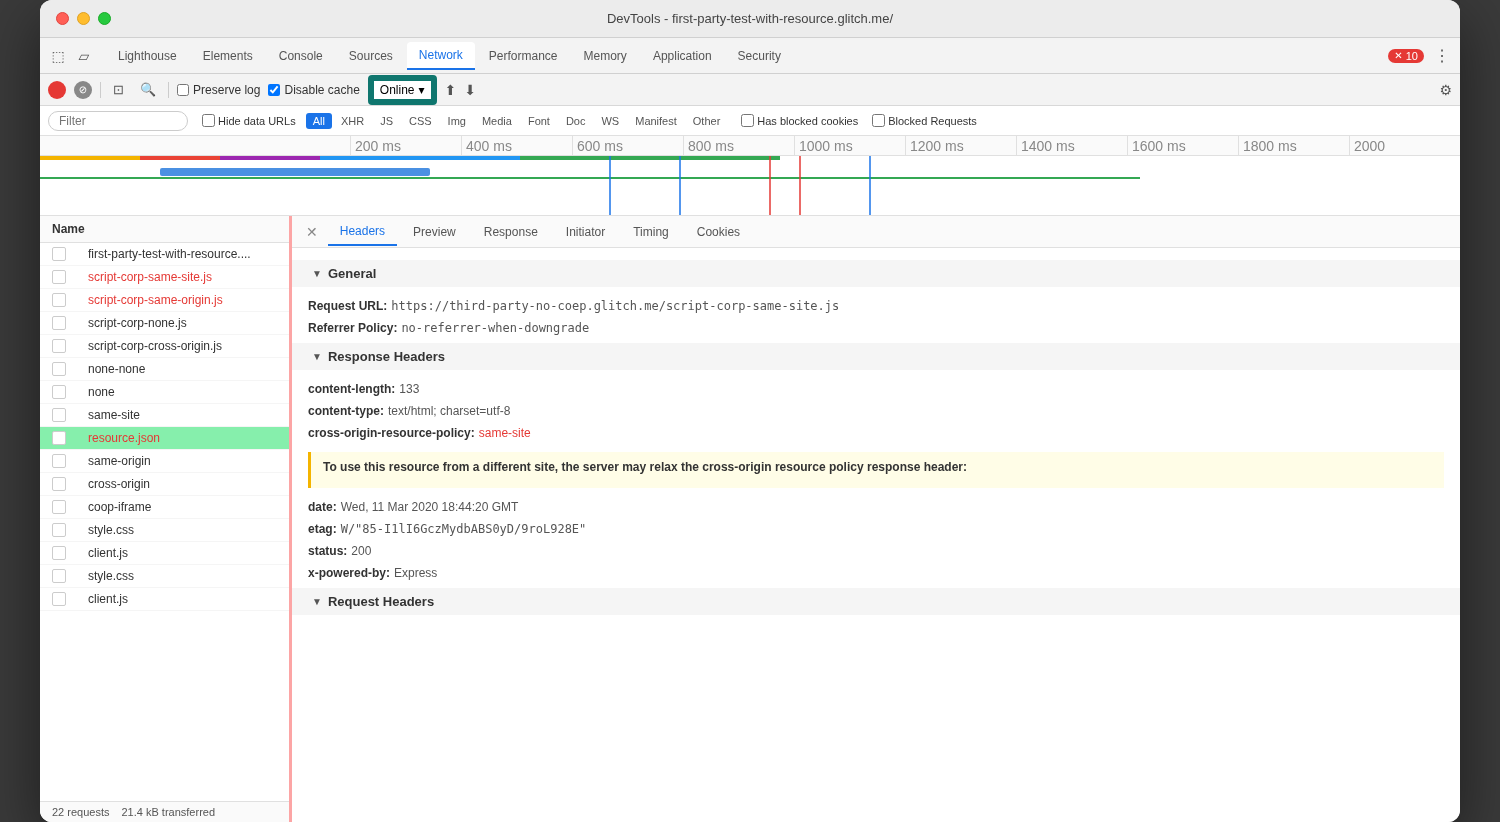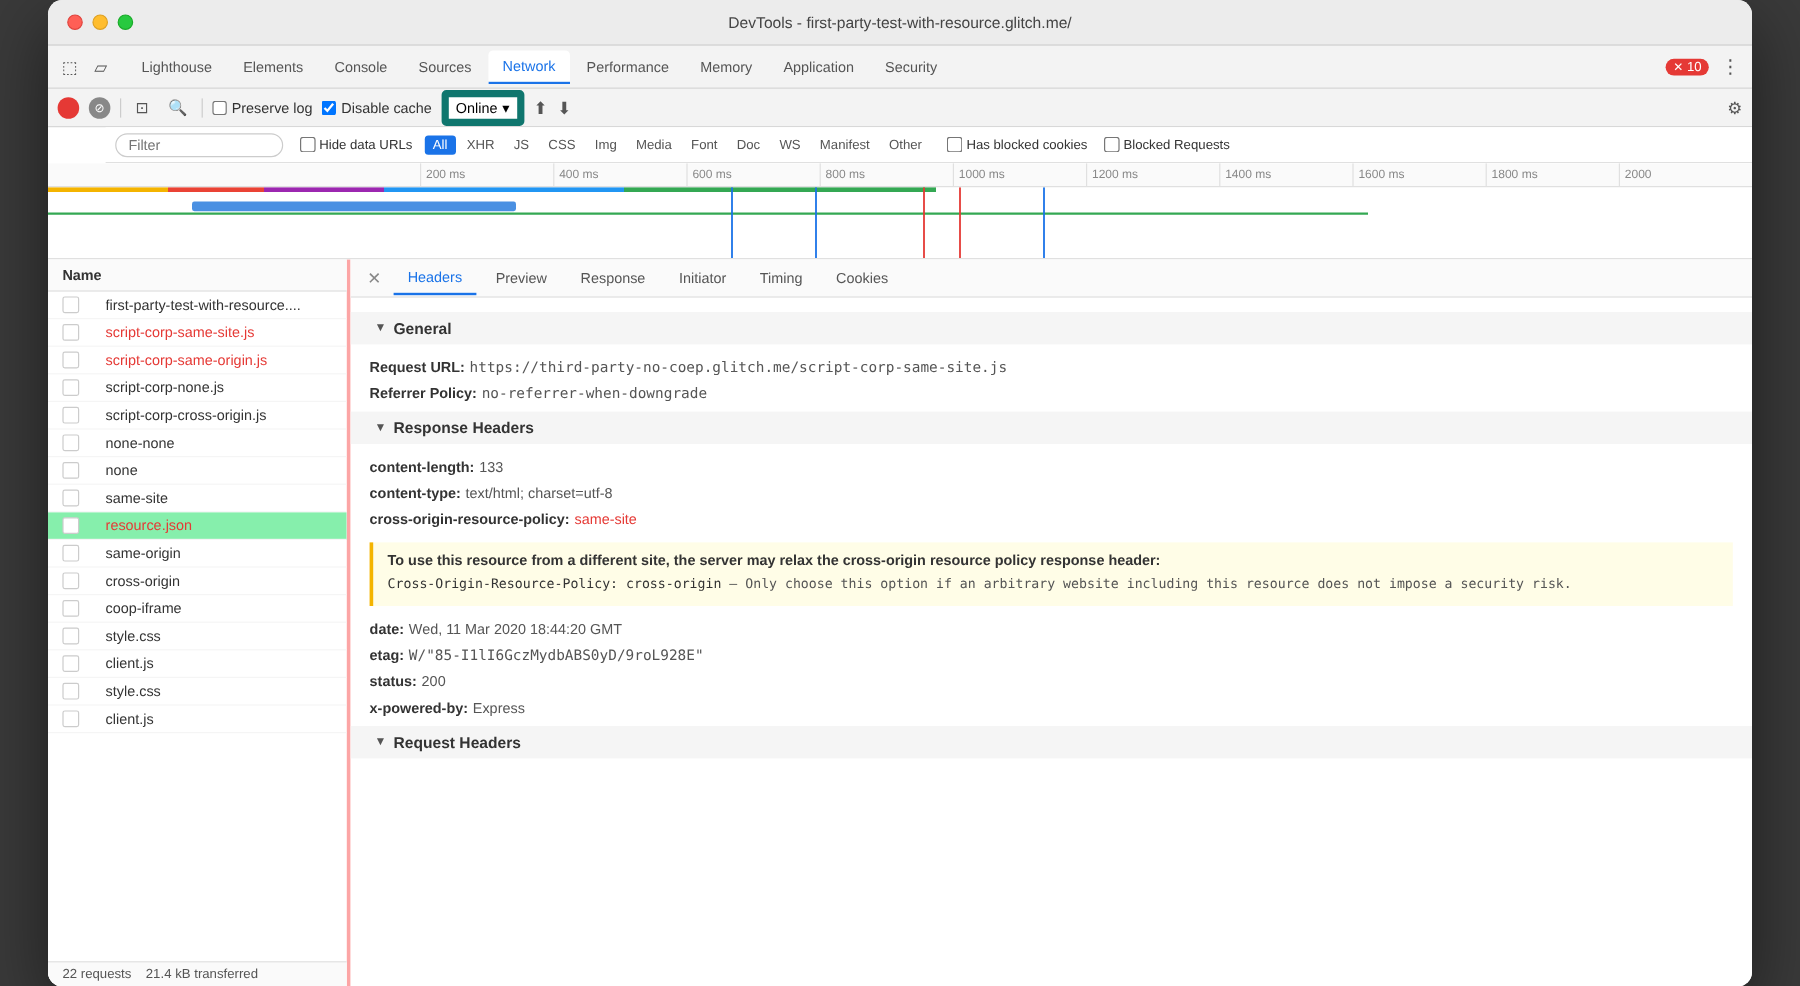--- a/index.html
+++ b/index.html
@@ -180,21 +180,20 @@
       cursor: pointer;
     }
     .filter-bar {
       background: #fff;
       border-bottom: 1px solid #e0e0e0;
       display: flex;
       align-items: center;
       height: 30px;
       padding: 0 8px;
       gap: 6px;
-      margin-left: 48px;
     }
     .filter-input {
       border: 1px solid #ccc;
       border-radius: 12px;
       padding: 2px 10px;
       font-size: 12px;
       color: #333;
       width: 140px;
       outline: none;
     }
@@ -232,21 +231,21 @@
       overflow: hidden;
     }
     .timeline-ruler {
       display: flex;
       border-bottom: 1px solid #e0e0e0;
       height: 20px;
       padding: 0 0 0 310px;
       background: #fafafa;
     }
     .ruler-mark {
-      font-size: 10px;
+      font-size: 14px;
       color: #888;
       padding-left: 4px;
       border-left: 1px solid #e0e0e0;
       flex: 1;
       display: flex;
       align-items: center;
     }
     .timeline-content {
       position: relative;
       height: 60px;
@@ -655,25 +654,20 @@
             <span class="field-key">content-type:</span>
             <span class="field-value">text/html; charset=utf-8</span>
           </div>
           <div class="field-row">
             <span class="field-key">cross-origin-resource-policy:</span>
             <span class="field-value red">same-site</span>
           </div>
 
           <div class="warning-box">
             <div class="warning-text">To use this resource from a different site, the server may relax the cross-origin resource policy response header:</div>
-            <div style="font-family:monospace;font-size:11px;color:#333;margin-bottom:4px;">
-              <span class="warning-code">Cross-Origin-Resource-Policy: cross-origin</span>
-              <span class="warning-desc"> — </span>
-              <span class="warning-desc">Only choose this option if an arbitrary website including this resource does not impose a security risk.</span>
-            </div>
           </div>
 
           <div class="field-row">
             <span class="field-key">date:</span>
             <span class="field-value">Wed, 11 Mar 2020 18:44:20 GMT</span>
           </div>
           <div class="field-row">
             <span class="field-key">etag:</span>
             <span class="field-value mono">W/"85-I1lI6GczMydbABS0yD/9roL928E"</span>
           </div>

